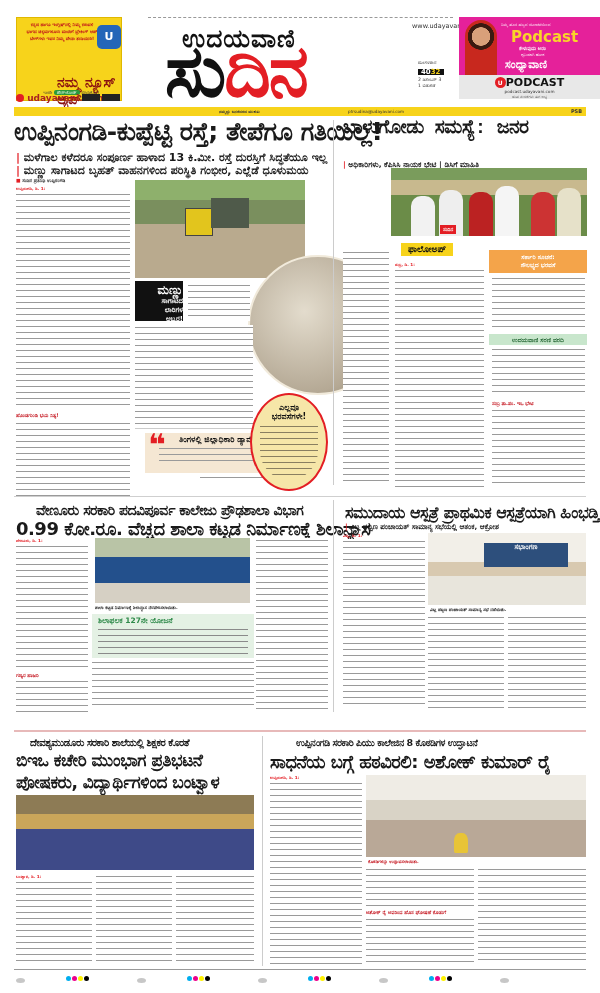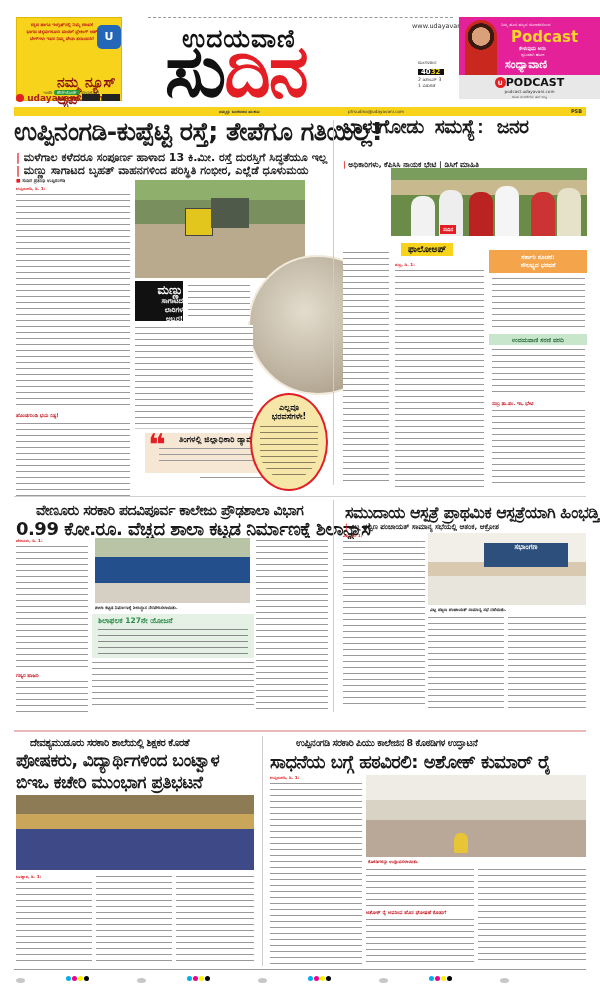--- a/index.html
+++ b/index.html
@@ -265,22 +265,22 @@
   <div class="banner-board">ಸಭಾಂಗಣ</div>
 </div>
 <div class="abs caption" style="left:430px;top:607px;">ವಿಟ್ಲ ಪಟ್ಟಣ ಪಂಚಾಯತ್ ಸಾಮಾನ್ಯ ಸಭೆ ನಡೆಯಿತು.</div>
 <div class="abs lines" style="left:428px;top:615px;width:76px;height:95px;"></div>
 <div class="abs lines" style="left:508px;top:615px;width:78px;height:95px;"></div>
 
 <div class="abs" style="left:14px;top:730px;width:572px;height:2px;background:#e7b9b9;"></div>
 
 <div class="abs head-kn h3a1">ದೇವಶ್ಯಮುಡೂರು ಸರಕಾರಿ ಶಾಲೆಯಲ್ಲಿ ಶಿಕ್ಷಕರ ಕೊರತೆ</div>
 <div class="abs head-kn h3a2">
+  <div>ಬಿಇಒ ಕಚೇರಿ ಮುಂಭಾಗ ಪ್ರತಿಭಟನೆ</div>
   <div>ಪೋಷಕರು, ವಿದ್ಯಾರ್ಥಿಗಳಿಂದ ಬಂಟ್ವಾಳ</div>
-  <div>ಬಿಇಒ ಕಚೇರಿ ಮುಂಭಾಗ ಪ್ರತಿಭಟನೆ</div>
 </div>
 <div class="abs photo group" style="left:16px;top:795px;width:238px;height:75px;"></div>
 <div class="abs" style="left:16px;top:874px;width:76px;">
   <div class="txt"><span class="city">ಬಂಟ್ವಾಳ, ಡಿ. 1:</span></div>
   <div class="lines" style="height:84px;"></div>
 </div>
 <div class="abs lines" style="left:96px;top:874px;width:76px;height:90px;"></div>
 <div class="abs lines" style="left:176px;top:874px;width:78px;height:90px;"></div>
 <div class="abs" style="left:262px;top:736px;height:230px;border-left:1px solid #ccc;"></div>
 

